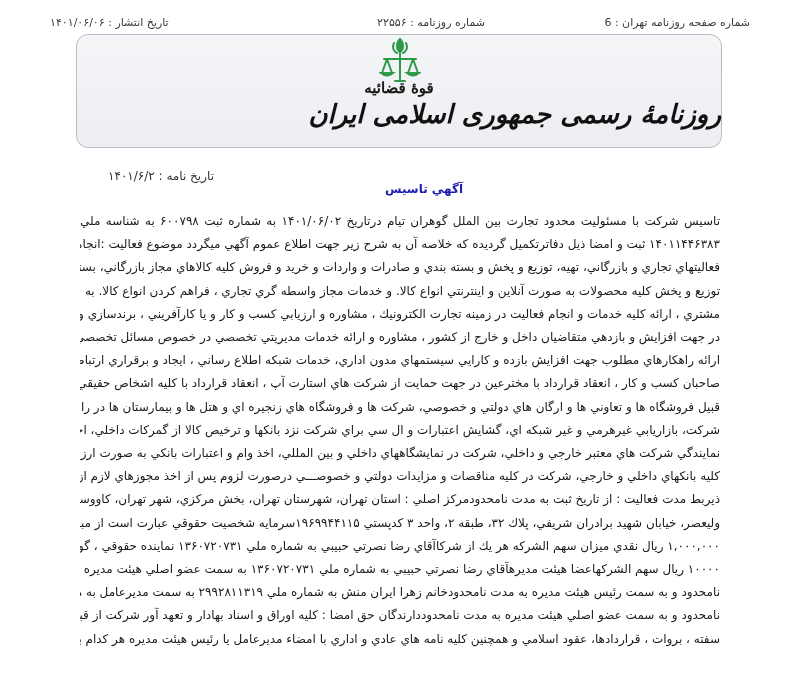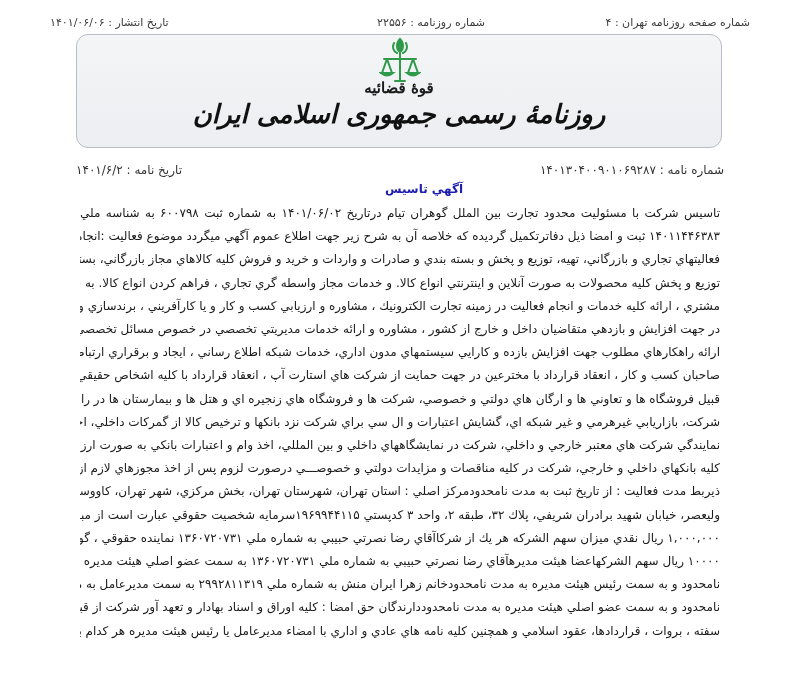--- a/index.html
+++ b/index.html
@@ -57,80 +57,79 @@
       font-size: 15px;
       font-weight: bold;
       color: #1a1a1a;
       direction: rtl;
     }
     .masthead .paper-name {
       position: absolute;
       top: 64px;
       left: 0;
       right: 0;
-      text-align: center;
       font-family: "DejaVu Serif", serif;
       font-size: 26px;
       font-weight: bold;
       font-style: italic;
       color: #111;
       direction: rtl;
       letter-spacing: 0.5px;
     }
 
     .letterbar {
       position: absolute;
       top: 155px;
       left: 76px;
       right: 76px;
       height: 20px;
       direction: rtl;
       font-size: 12px;
       color: #333;
     }
-    .letterbar span { position: absolute; top: 8px; white-space: nowrap; }
+    .letterbar span { position: absolute; top: 14px; white-space: nowrap; margin-left: 32px; }
     .letterbar .letter-no { right: 0; }
     .letterbar .letter-date { left: 0; }
 
     .notice-title {
       position: absolute;
       top: 182px;
       left: 0;
       right: 0;
       text-align: center;
       font-size: 12px;
       font-weight: bold;
       color: #1c1cb0;
       direction: rtl;
       padding-left: 48px;
     }
 
     .body-text {
       position: absolute;
-      top: 202px;
+      top: 210px;
       left: 80px;
       width: 640px;
       direction: rtl;
       font-size: 12px;
       line-height: 23.2px;
       color: #1a1a1a;
     }
     .body-text .line {
       display: block;
       white-space: nowrap;
       text-align: justify;
       text-align-last: justify;
       overflow: hidden;
     }
   </style>
 </head>
 <body>
 
 <div class="topbar">
-  <span class="page-no">شماره صفحه روزنامه تهران : ۴</span>
+  <span class="page-no">شماره صفحه روزنامه تهران : 6</span>
   <span class="issue-no">شماره روزنامه : ۲۲۵۵۶</span>
   <span class="pub-date">تاریخ انتشار : ۱۴۰۱/۰۶/۰۶</span>
 </div>
 
 <div class="masthead">
   <svg class="emblem" viewBox="0 0 42 46">
     <g fill="none" stroke="#2e9a4a" stroke-width="2" stroke-linecap="round">
 
       <path d="M21 2 C17 6 17 12 21 15 C25 12 25 6 21 2 Z" fill="#2e9a4a"></path>
       <path d="M15 6 C13 10 14 14 18 16"></path>
@@ -148,21 +147,20 @@
       <line x1="34" y1="22" x2="39" y2="36"></line>
       <path d="M28 36 Q34 41 40 36 Z" fill="#2e9a4a"></path>
       <line x1="16" y1="44" x2="26" y2="44"></line>
     </g>
   </svg>
   <div class="judiciary">قوهٔ قضائیه</div>
   <div class="paper-name">روزنامهٔ رسمی جمهوری اسلامی ایران</div>
 </div>
 
 <div class="letterbar">
-  <span class="letter-no">شماره نامه : ۱۴۰۱۳۰۴۰۰۹۰۱۰۶۹۲۸۷</span>
   <span class="letter-date">تاریخ نامه : ۱۴۰۱/۶/۲</span>
 </div>
 
 <div class="notice-title">آگهي تاسيس</div>
 
 <div class="body-text">
   <span class="line">تاسيس شركت با مسئوليت محدود تجارت بين الملل گوهران تيام درتاريخ ۱۴۰۱/۰۶/۰۲ به شماره ثبت ۶۰۰۷۹۸ به شناسه ملي</span>
   <span class="line">۱۴۰۱۱۴۴۶۳۸۳ ثبت و امضا ذيل دفاترتكميل گرديده كه خلاصه آن به شرح زير جهت اطلاع عموم آگهي ميگردد  موضوع فعاليت :انجام كليه</span>
   <span class="line">فعاليتهاي تجاري و بازرگاني، تهيه، توزيع و پخش و بسته بندي و صادرات و واردات و خريد و فروش كليه كالاهاي مجاز بازرگاني، بسته بندي ،</span>
   <span class="line">توزيع و پخش كليه محصولات به صورت آنلاين و اينترنتي انواع كالا. و خدمات مجاز واسطه گري تجاري ، فراهم كردن انواع كالا. به سفارش</span>

